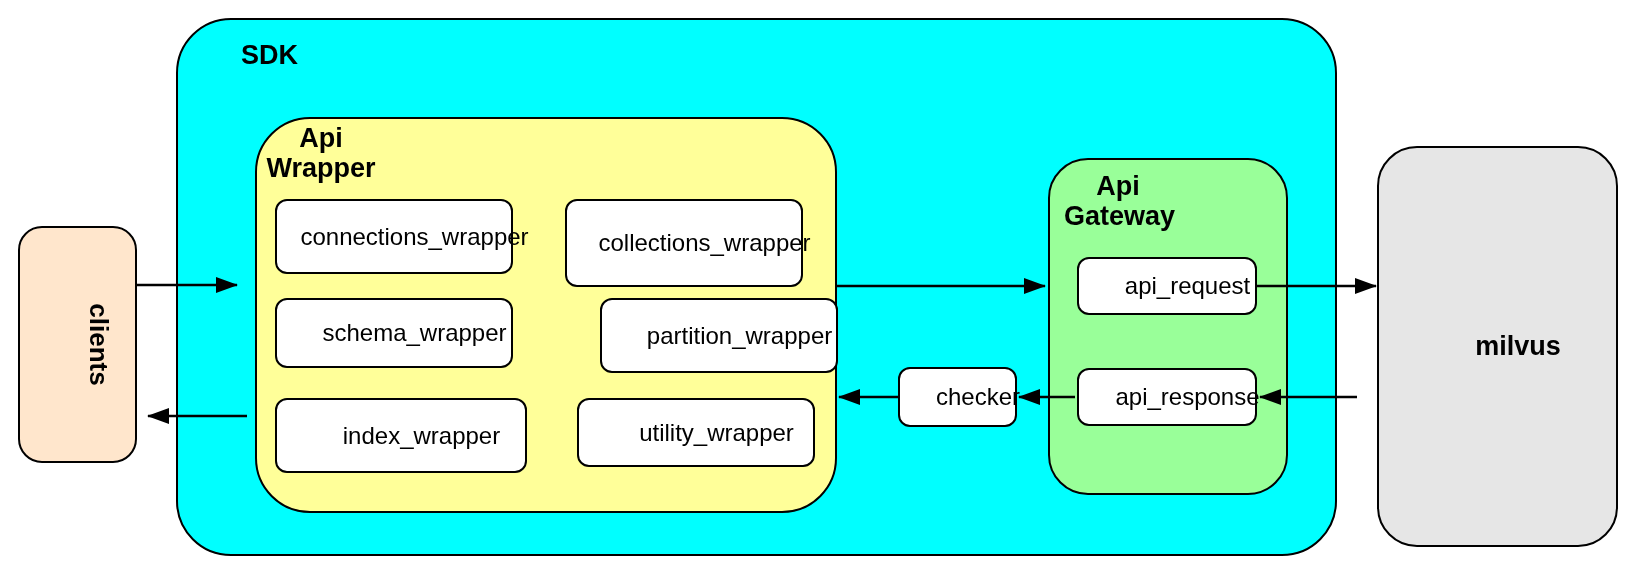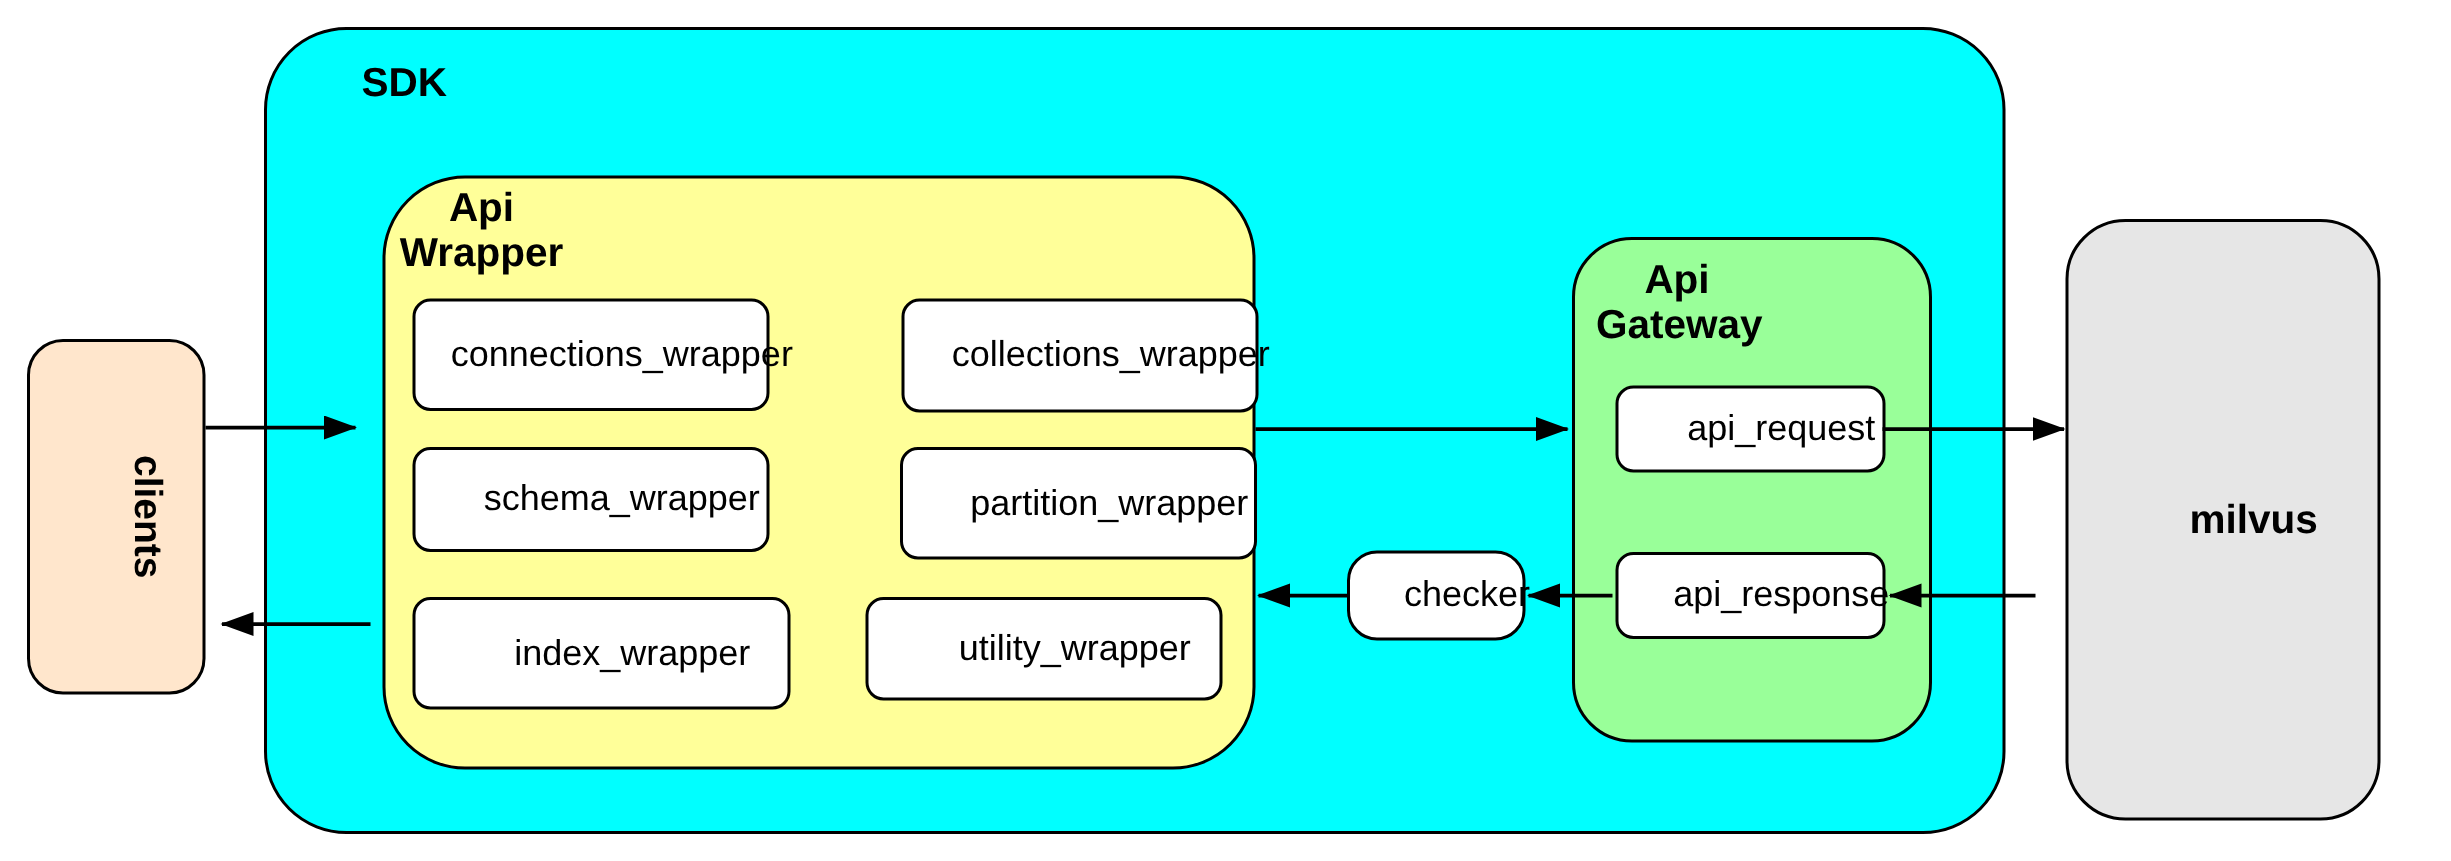--- a/index.html
+++ b/index.html
@@ -15,40 +15,40 @@
   .center{display:flex;align-items:center;justify-content:center;padding-left:41px;}
   .node-label{font-size:24px;color:#000;white-space:nowrap;}
   .section-label{
     position:absolute;font-weight:bold;font-size:27px;line-height:1.12;
     white-space:pre-line;text-align:center;
   }
   
   #sdk        {left:176px;top:18px;width:1161px;height:538px;border-radius:55px;}
   #api-wrapper{left:255px;top:117px;width:582px;height:396px;border-radius:55px;}
   #api-gateway{left:1048px;top:158px;width:240px;height:337px;border-radius:40px;}
-  #milvus     {left:1377px;top:146px;width:210px;height:401px;border-radius:40px;}
+  #milvus     {left:1377px;top:146px;width:241px;height:401px;border-radius:40px;}
   #clients    {left:18px;top:226px;width:119px;height:237px;border-radius:24px;}
   #sdk .section-label{left:50px;top:20px;margin-left:13px;}
   #api-wrapper .section-label{left:6px;top:4px;width:116px;}
   #api-gateway .section-label{left:14px;top:11px;width:108px;}
   #milvus .milvus-label{font-weight:bold;font-size:27px;}
   #clients .clients-label{
     font-weight:bold;font-size:26px;transform:rotate(90deg);white-space:nowrap;
   }
   
   .leaf{background:#ffffff;border-radius:12px;}
   #connections-wrapper{left:275px;top:199px;width:238px;height:75px;}
-  #collections-wrapper{left:601px;top:199px;width:238px;height:76px;}
+  #collections-wrapper{left:565px;top:199px;width:238px;height:88px;}
   #schema-wrapper     {left:275px;top:298px;width:238px;height:70px;}
   #partition-wrapper  {left:600px;top:298px;width:238px;height:75px;}
   #index-wrapper      {left:275px;top:398px;width:252px;height:75px;}
   #utility-wrapper    {left:577px;top:398px;width:238px;height:69px;}
   #api-request {left:1077px;top:257px;width:180px;height:58px;}
   #api-response{left:1077px;top:368px;width:180px;height:58px;}
-  #checker     {left:898px;top:367px;width:119px;height:60px;border-radius:20px;}
+  #checker     {left:898px;top:367px;width:119px;height:60px;}
   svg.arrows{position:absolute;left:0;top:0;width:1634px;height:574px;pointer-events:none;}
   svg.arrows line{stroke:#000;stroke-width:2.5;}
 </style>
 </head>
 <body>
 
 <div class="node" id="sdk" style="background: rgb(0, 255, 255);">
   <div class="section-label">SDK</div>
 </div>
 

